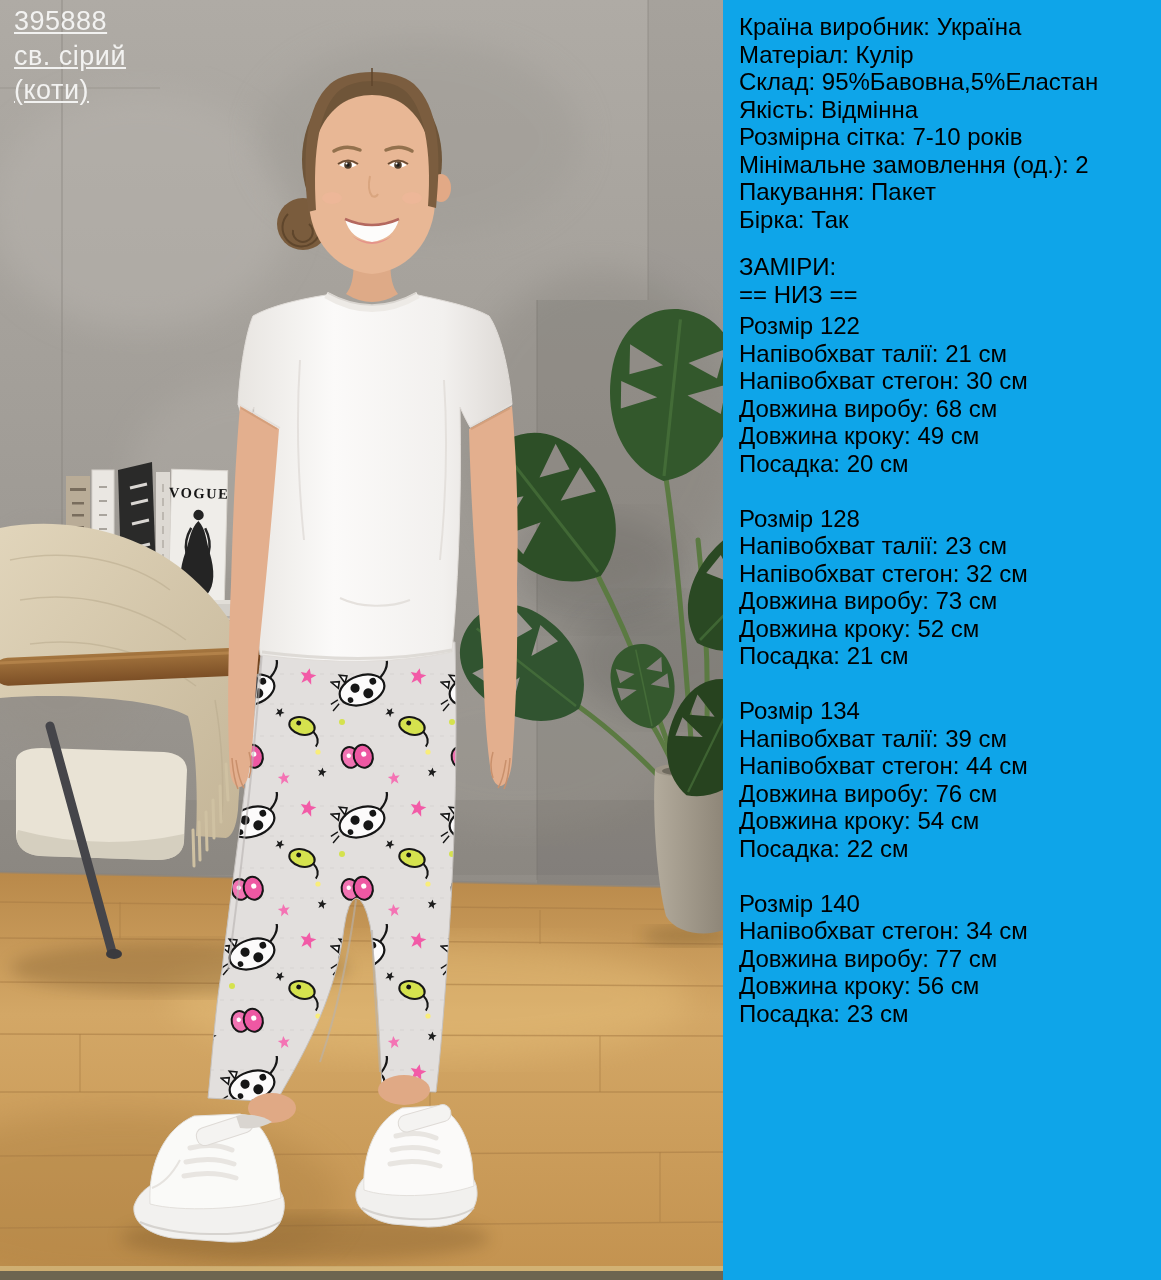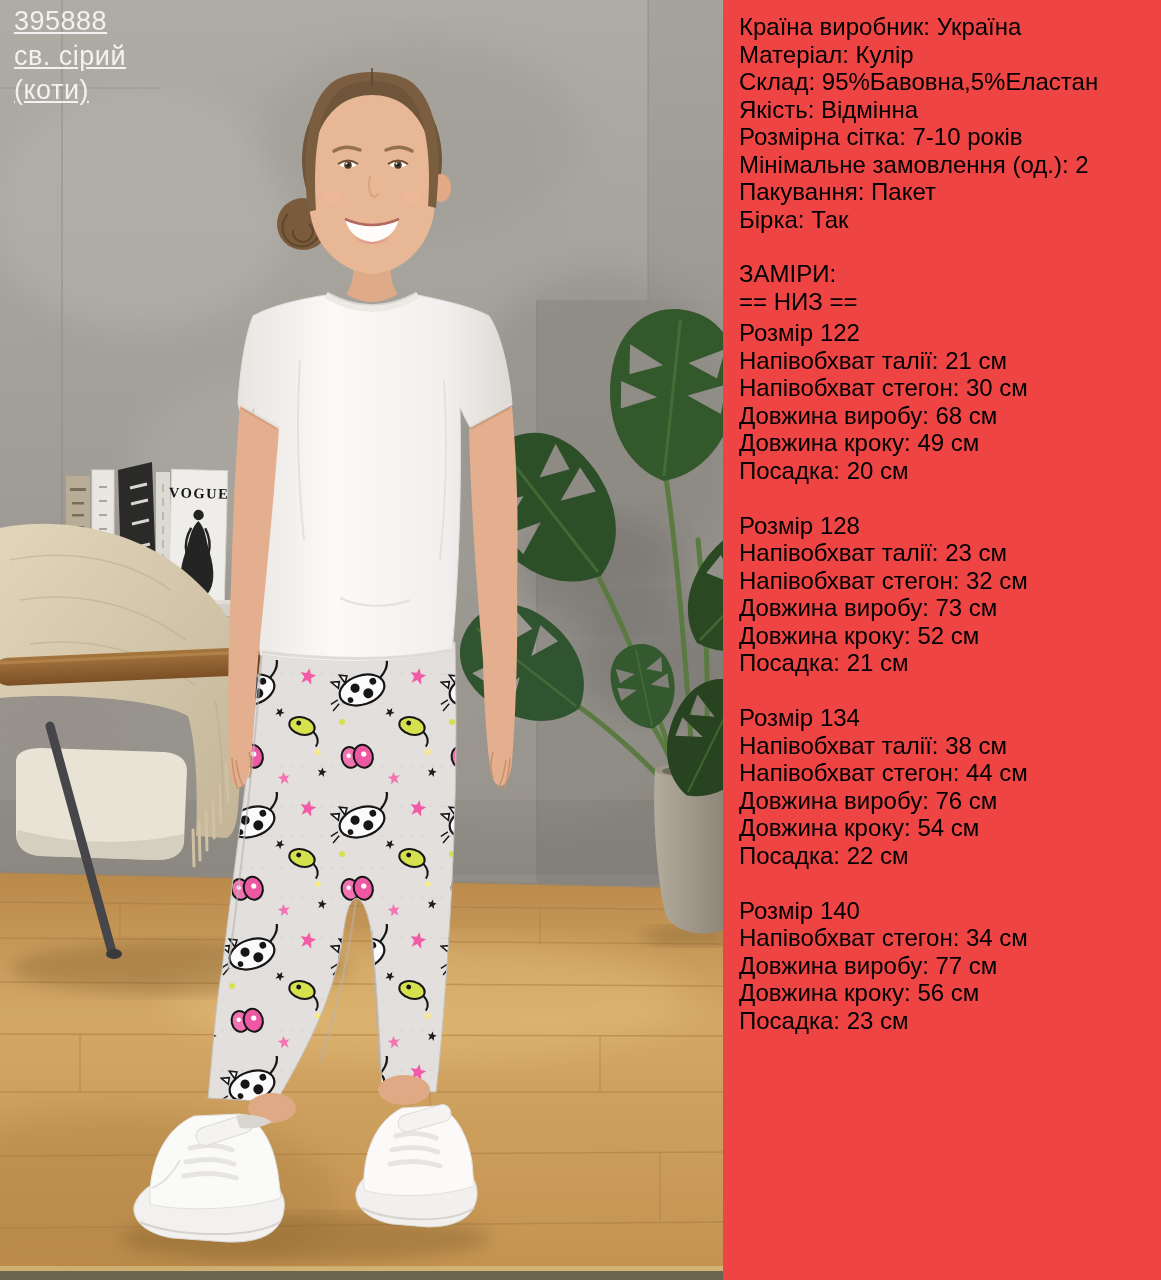--- a/index.html
+++ b/index.html
@@ -1,26 +1,26 @@
 <!DOCTYPE html>
 <html><head>
 <meta charset="utf-8">
 <style>
   html,body{margin:0;padding:0;background:#fff;}
   .screen{position:relative;width:1161px;height:1280px;overflow:hidden;background:#fff;font-family:"Liberation Sans",sans-serif;}
   .photo{position:absolute;left:0;top:0;width:723px;height:1280px;overflow:hidden;}
   .photo svg{display:block;}
   .overlay{position:absolute;left:14px;top:4px;color:rgba(248,248,246,.93);
            font-size:27px;line-height:34.5px;font-weight:400;letter-spacing:.5px;text-decoration:underline;}
-  .panel{position:absolute;left:723px;top:0;width:438px;height:1280px;background:#ef4444;
+  .panel{position:absolute;left:723px;top:0;width:438px;height:1280px;background:#0ea5e9;
          color:#000;font-size:24px;line-height:27.5px;box-sizing:border-box;
          padding:13px 8px 0 16px;}
   .panel .ln{white-space:nowrap;}
   .note{margin-top:27.5px;}
-  .meas-title{margin-top:27px;}
+  .meas-title{margin-top:20px;}
   .size-block{margin-top:27.5px;}
   .size-block.first{margin-top:4px;}
 </style>
 </head>
 <body>
 
 <div class="screen">
 
   <div class="photo">
     <svg width="723" height="1280" viewBox="0 0 723 1280">
@@ -406,21 +406,21 @@
       <div class="ln">Розмір 128</div>
       <div class="ln">Напівобхват талії: 23 см</div>
       <div class="ln">Напівобхват стегон: 32 см</div>
       <div class="ln">Довжина виробу: 73 см</div>
       <div class="ln">Довжина кроку: 52 см</div>
       <div class="ln">Посадка: 21 см</div>
     </div>
 
     <div class="size-block">
       <div class="ln">Розмір 134</div>
-      <div class="ln">Напівобхват талії: 38 см</div>
+      <div class="ln">Напівобхват талії: 39 см</div>
       <div class="ln">Напівобхват стегон: 44 см</div>
       <div class="ln">Довжина виробу: 76 см</div>
       <div class="ln">Довжина кроку: 54 см</div>
       <div class="ln">Посадка: 22 см</div>
     </div>
 
     <div class="size-block">
       <div class="ln">Розмір 140</div>
       <div class="ln">Напівобхват стегон: 34 см</div>
       <div class="ln">Довжина виробу: 77 см</div>

